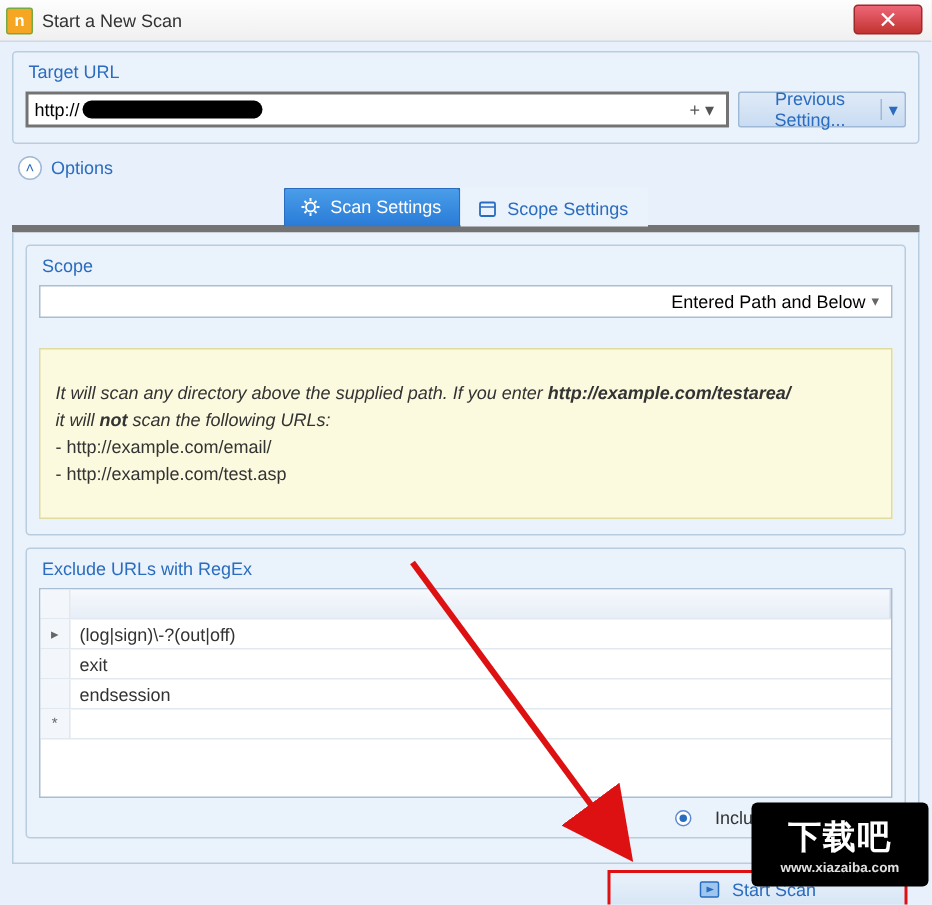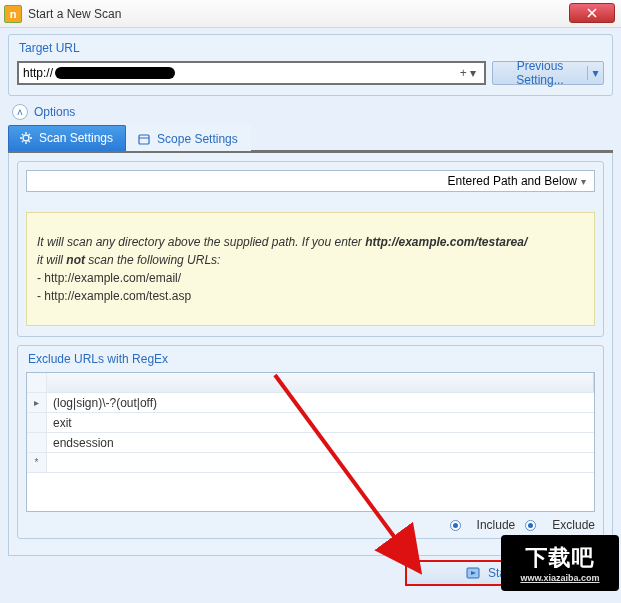--- a/index.html
+++ b/index.html
@@ -25,21 +25,21 @@
 .plusarea { display:flex; align-items:center; gap:4px; color:#555; padding:0 4px; }
 .prevbtn { width:112px; height:24px; background:linear-gradient(#dfeaf7,#c9dcf2); border:1px solid #9fb8d6; border-radius:2px; color:#2a6cbf; display:flex; align-items:center; }
 .prevbtn .lbl { flex:1; text-align:center; }
 .prevbtn .dd { width:16px; border-left:1px solid #9fb8d6; text-align:center; color:#2a6cbf; }
 
 
 .opthdr { display:flex; align-items:center; gap:6px; color:#2a6cbf; margin:2px 0 4px 4px; }
 .chev { width:16px; height:16px; border:1px solid #9fb8d6; border-radius:50%; display:flex; align-items:center; justify-content:center; background:#fff; color:#2a6cbf; font-size:10px; }
 
 
-.tabs { display:flex; border-bottom:3px solid #737373; }
+.tabs { display:flex; border-bottom:5px solid #737373;justify-content:center; }
 .tab { padding:5px 12px 5px 10px; display:flex; align-items:center; gap:6px; color:#2a6cbf; border:1px solid transparent; border-bottom:none; position:relative; top:1px; background:#eaf2fb; }
 .tab.active { background:linear-gradient(#4a9de8,#2a7cd8); color:#fff; border:1px solid #2a6cbf; border-bottom:1px solid #2a7cd8; border-radius:2px 2px 0 0; }
 .tabicon { width:14px; height:14px; display:inline-block; }
 .tabicon.gear svg,.tabicon.scope svg{ width:14px; height:14px; }
 
 .tabbody { border:1px solid #b9cde0; border-top:none; background:#eaf2fb; padding:8px; }
 
 
 .dropdown { width:100%; height:22px; border:1px solid #a9bdd4; background:#fff; display:flex; align-items:center; padding:0 4px; justify-content:flex-end; }
 .dropdown .dd { color:#666; font-size:10px; padding:0 4px; }
@@ -64,21 +64,21 @@
 
 .startrow { display:flex; justify-content:flex-end; padding:4px 8px 0 0; }
 .startbtn { width:200px; height:26px; border:2px solid #d11; background:linear-gradient(#eaf2fb,#d6e5f5); color:#2a6cbf; display:flex; align-items:center; justify-content:center; gap:8px; }
 .startbtn .sicon { width:14px; height:14px; }
 
 
 .overlay { position:absolute; inset:0; pointer-events:none; }
 .arrow { position:absolute; left:265px; top:365px; }
 .wm { position:absolute; right:2px; bottom:12px; width:118px; height:56px; background:#000; border-radius:4px; display:flex; flex-direction:column; align-items:center; justify-content:center; color:#fff; font-weight:bold; }
 .wm .big { font-size:22px; letter-spacing:1px; }
-.wm .small { font-size:9px; color:#e0e0e0;text-decoration:underline; }
+.wm .small { font-size:9px; color:#e0e0e0; }
 </style>
 </head>
 <body>
 
 <div class="titlebar">
   <span class="appicon">n</span>
   <span class="title">Start a New Scan</span>
   <div class="closebtn">
     <svg viewBox="0 0 10 10">
         <path d="M1 1 L9 9 M9 1 L1 9" stroke="#fff" stroke-width="1.6"></path>
@@ -122,20 +122,21 @@
             <rect x="2" y="3" width="10" height="9" rx="1" fill="none" stroke="#2a6cbf" stroke-width="1.2"></rect>
             <path d="M2 6h10" stroke="#2a6cbf"></path>
           </svg></span>
       <span>Scope Settings</span>
     </div>
   </div>
 
   <div class="tabbody">
 
     <div class="group">
+      <div class="group-title">Scope</div>
       <div class="dropdown">
         <span>Entered Path and Below</span>
         <span class="dd">▾</span>
       </div>
       <div class="infobox">
         <span>It will scan any directory above the supplied path. If you enter </span><b>http://example.com/testarea/</b><br>
         <span>it will </span><b>not</b><span> scan the following URLs:</span><br>
         <span class="plain"> - http://example.com/email/</span><br>
         <span class="plain"> - http://example.com/test.asp</span>
       </div>

